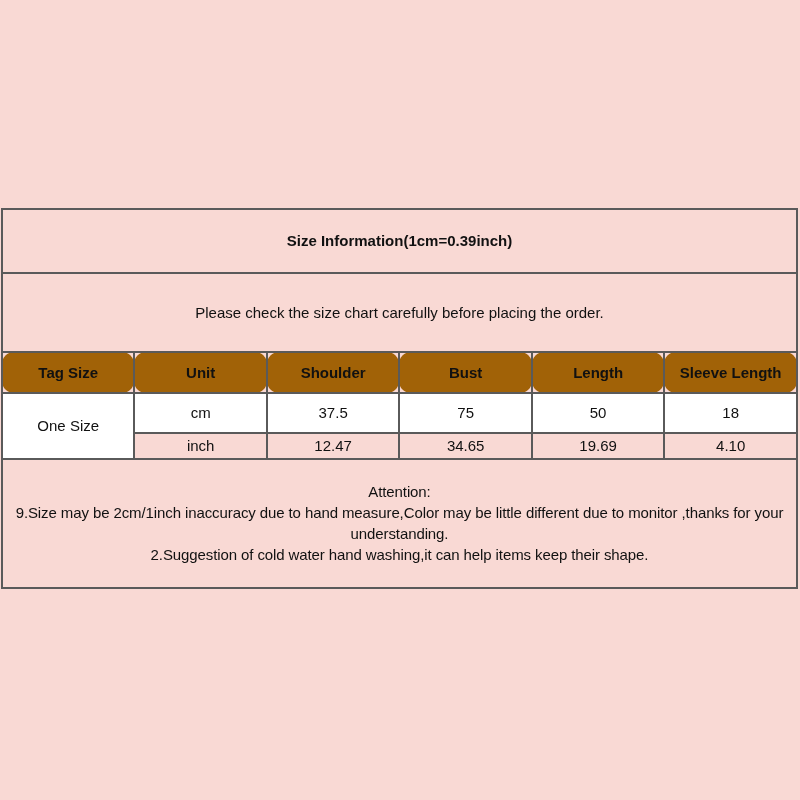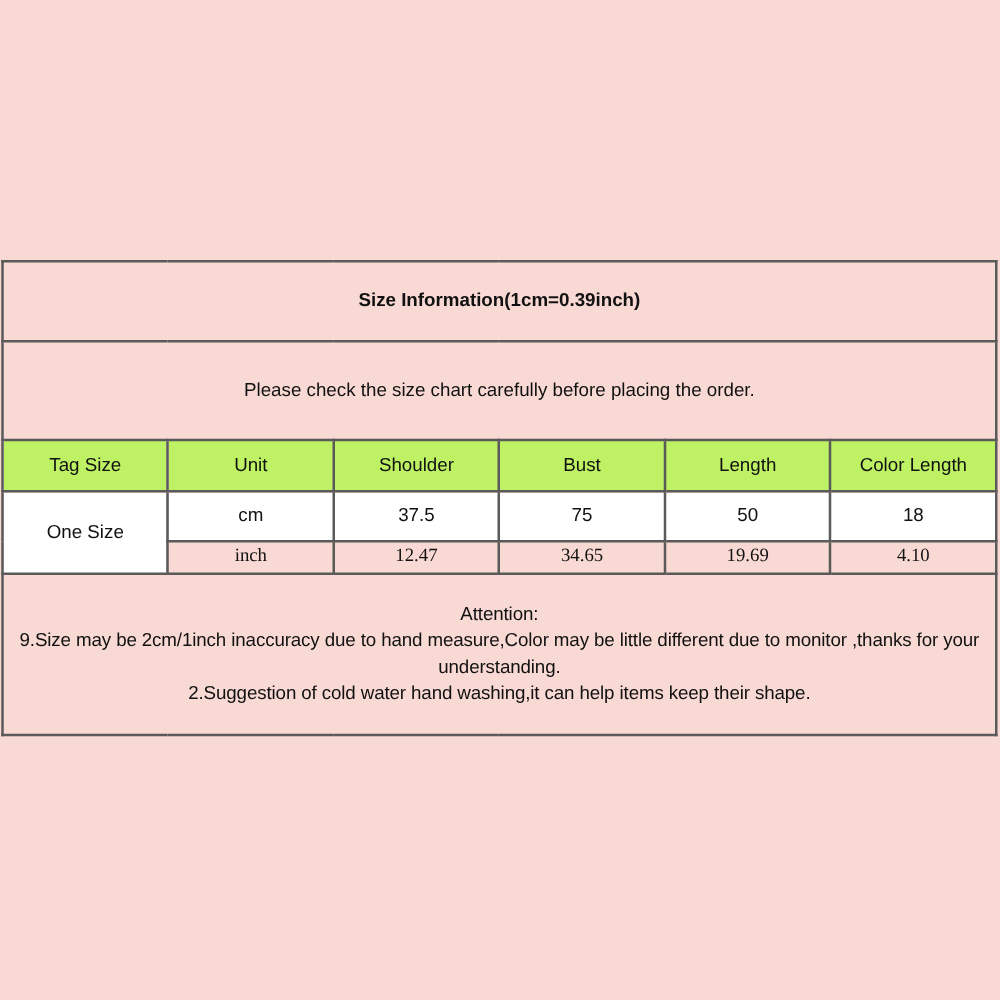--- a/index.html
+++ b/index.html
@@ -36,35 +36,36 @@
     padding: 0;
     font-size: 15px;
     text-align: center;
     vertical-align: middle;
     overflow: hidden;
   }
   tr.row-title    { height: 62px; }
   tr.row-subtitle { height: 77px; padding-left: 33px; }
   tr.row-header   { height: 40px; }
   tr.row-cm       { height: 39px; }
-  tr.row-inch     { height: 25px; font-family: Liberation Serif, serif; }
+  tr.row-inch     { height: 25px; }
   tr.row-attention{ height: 126px; margin-top: 48px; }
 
   td.title-cell {
     vertical-align: bottom;
     font-weight: bold;
     padding-bottom: 2px;
     box-shadow: 0 2px 0 0 #fcefec;
   }
   td.subtitle-cell {
     vertical-align: middle;
   }
   tr.row-header th {
-    font-weight: normal;
-    background: #bef264;
+    font-weight: bold;
+    background: #a16207;
+    border-radius: 12px;
   }
   .cell-white { background: #ffffff; }
   .cell-pink  { background: #f9d9d4; }
   td.tagsize-cell {
     font-weight: normal;
     font-size: 16px;
     background: #ffffff;
   }
   td.attention-cell {
     text-align: left;
@@ -93,21 +94,21 @@
       </tr>
       <tr class="row-subtitle">
         <td colspan="6" class="subtitle-cell cell-pink">Please check the size chart carefully before placing the order.</td>
       </tr>
       <tr class="row-header">
         <th>Tag Size</th>
         <th>Unit</th>
         <th>Shoulder</th>
         <th>Bust</th>
         <th>Length</th>
-        <th>Color Length</th>
+        <th>Sleeve Length</th>
       </tr>
       <tr class="row-cm">
         <td rowspan="2" class="tagsize-cell">One Size</td>
         <td class="cell-white">cm</td>
         <td class="cell-white">37.5</td>
         <td class="cell-white">75</td>
         <td class="cell-white">50</td>
         <td class="cell-white">18</td>
       </tr>
       <tr class="row-inch">

